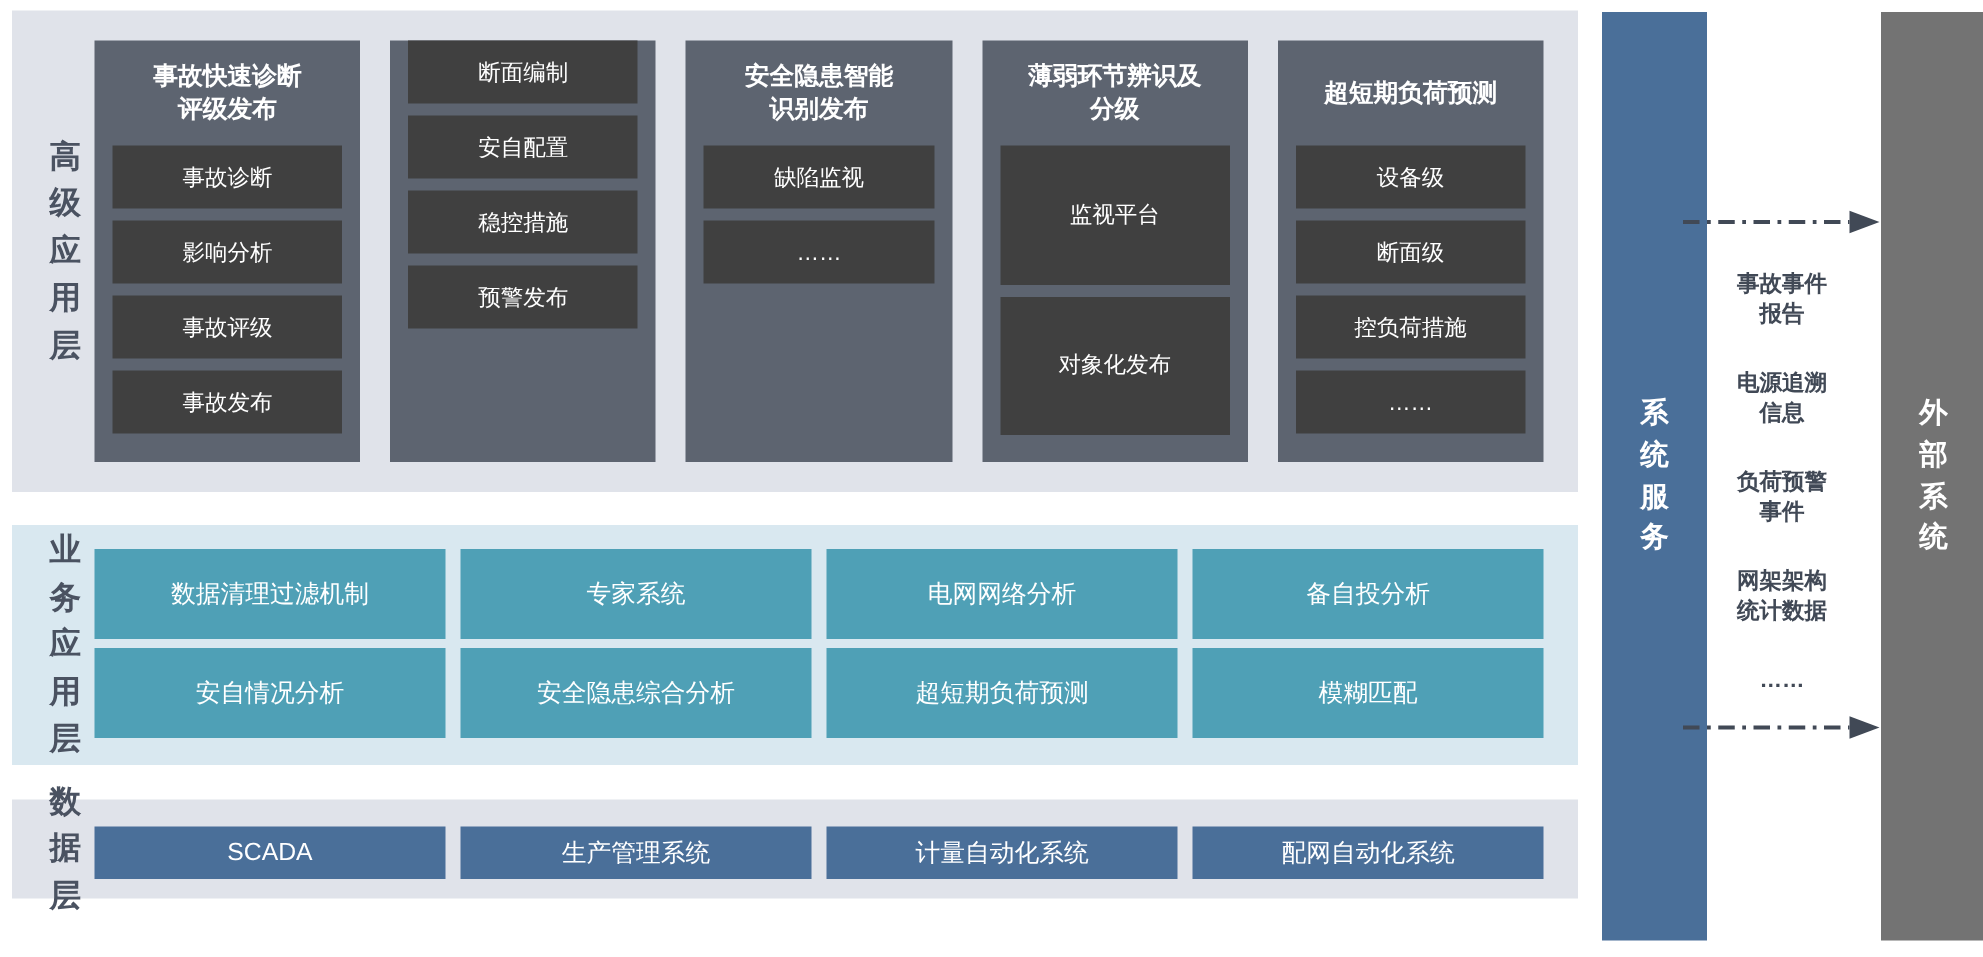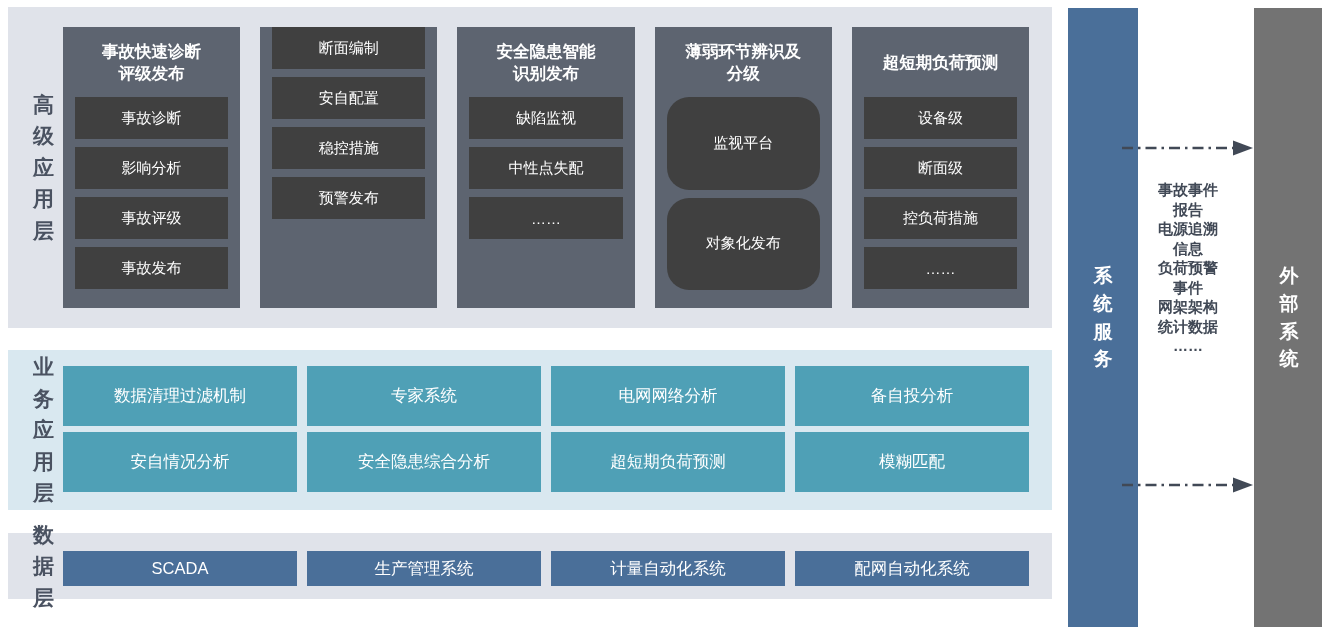--- a/index.html
+++ b/index.html
@@ -18,39 +18,39 @@
            line-height:1.5; word-break:break-all; text-align:center; }
 
   .columns{ flex:1; display:flex; gap:20px; margin:20px 23px 20px 0; }
   .col{ flex:1; background:#5d6470; display:flex; flex-direction:column; padding:0 12px 18px; }
   .col-title{ height:70px; flex:0 0 70px; display:flex; align-items:center; justify-content:center;
               text-align:center; color:#ffffff; font-weight:bold; font-size:16.5px;
               line-height:1.35; white-space:pre-line; }
   .col-items{ flex:1; display:flex; flex-direction:column; gap:8px; }
   .chip{ height:42px; flex:0 0 42px; background:#404040; color:#ffffff; font-size:15px;
          display:flex; align-items:center; justify-content:center; text-align:center; }
-  .col-items.two .chip{ height:auto; flex:1 1 0;border-radius:22px; }
+  .col-items.two .chip{ height:auto; flex:1 1 0; }
 
   .grid{ flex:1; display:grid; grid-template-columns:repeat(4,1fr); }
   .panel-business .grid{ margin:16px 23px 18px 0; gap:6px 10px; }
   .panel-data .grid{ margin:18px 23px 13px 0; gap:10px; }
   .cell{ display:flex; align-items:center; justify-content:center; color:#ffffff; font-size:16.5px; }
   .cell.teal { background:#4fa0b6; }
   .cell.steel{ background:#4a6f99; }
 
   
   .vbar{ position:absolute; top:8px; height:619px; width:70px;
          display:flex; align-items:center; justify-content:center; }
   .vbar-sys{ left:1068px; background:#4a6f99; }
   .vbar-ext{ left:1254px; background:#737373; }
   .vbar .vtext{ width:1.1em; font-size:19px; font-weight:bold; color:#ffffff;
                 line-height:1.45; word-break:break-all; text-align:center; }
 
   .exchange{ position:absolute; left:1123px; top:180px; width:130px;
-             display:flex; flex-direction:column; align-items:center;justify-content:space-between; }
+             display:flex; flex-direction:column; gap:27px; align-items:center;justify-content:space-between; }
   .exchange-item{ color:#414956; font-weight:bold; font-size:15px; line-height:1.3;
                   text-align:center; white-space:pre-line; }
 
   .arrow{ position:absolute; left:1122px; width:132px; height:18px; }
   .arrow-top{ top:139px; } .arrow-bottom{ top:476px; }
 </style>
 </head>
 <body>
 
 <div class="stage">
@@ -79,21 +79,20 @@
           <div class="chip">稳控措施</div>
           <div class="chip">预警发布</div>
         </div>
       </div>
 
       <div class="col">
         <div class="col-title">安全隐患智能
 识别发布</div>
         <div class="col-items">
           <div class="chip">缺陷监视</div>
-          <div class="chip">中性点失配</div>
           <div class="chip">……</div>
         </div>
       </div>
 
       <div class="col">
         <div class="col-title">薄弱环节辨识及
 分级</div>
         <div class="col-items two">
           <div class="chip">监视平台</div>
           <div class="chip">对象化发布</div>

